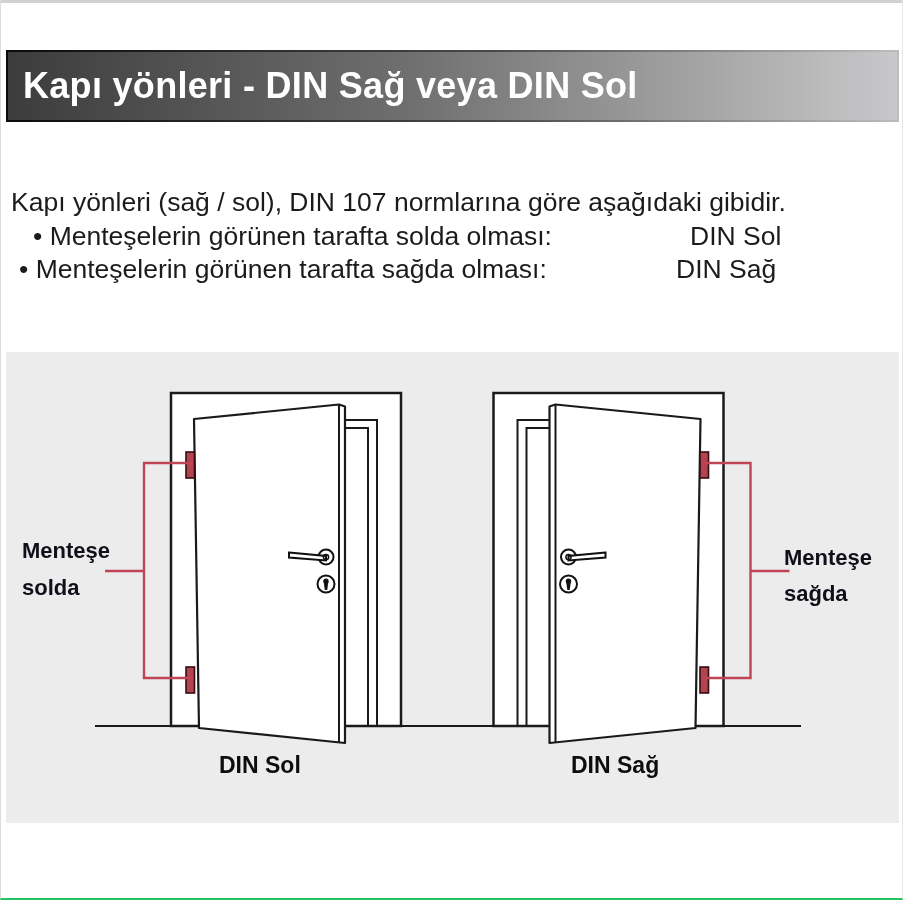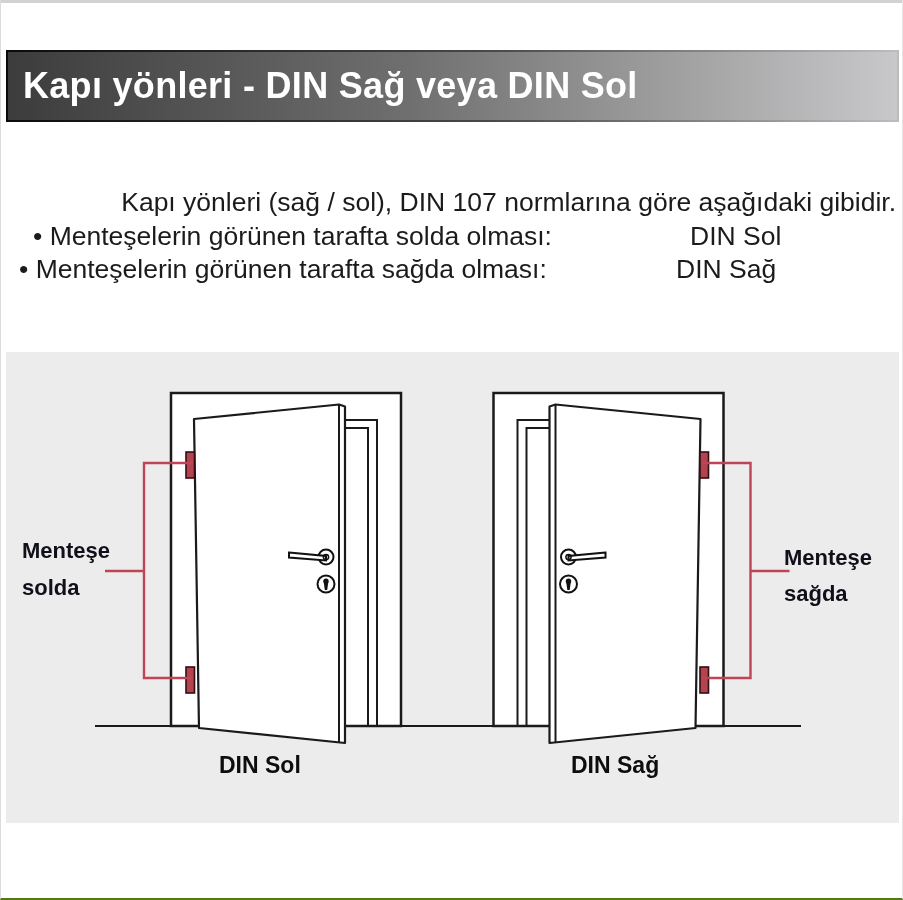--- a/index.html
+++ b/index.html
@@ -1,19 +1,19 @@
 <!DOCTYPE html>
 <html><head>
 <meta charset="utf-8">
 <style>
   html,body{margin:0;padding:0;background:#fff;}
   .page{
     position:relative;width:903px;height:900px;overflow:hidden;
     background:#fff;box-sizing:border-box;
-    border-left:1px solid #dcdcdc;border-right:1px solid #e6e6e6;border-bottom:2px solid #4d7c0f;
+    border-left:1px solid #dcdcdc;border-right:1px solid #e6e6e6;border-bottom:2px solid #22c55e;
     font-family:"Liberation Sans", sans-serif;
   }
   .top-strip{position:absolute;left:0;top:0;width:903px;height:3px;background:#d2d2d2;}
   .header{
     position:absolute;left:5px;top:50px;width:893px;height:72px;box-sizing:border-box;
     background:linear-gradient(90deg,#3c3c3c 0%,#6f6f6f 45%,#c8c8ca 100%);
     border:2px solid;border-image:linear-gradient(90deg,#0b0b0b 0%,#4a4a4a 55%,#bcbcbe 100%) 1;
     display:flex;align-items:center;padding-left:15px;
   }
   .header h1{margin:0;font-size:36px;font-weight:bold;color:#ffffff;letter-spacing:0.3px;}
@@ -40,21 +40,21 @@
 <body>
 
 <div class="page">
 
   <div class="top-strip"></div>
 
   <div class="header">
     <h1>Kapı yönleri - DIN Sağ veya DIN Sol</h1>
   </div>
 
-  <div class="intro-line" style="top:187px;text-align:right;">Kapı yönleri (sağ / sol), DIN 107 normlarına göre aşağıdaki gibidir.</div>
+  <div class="intro-line" style="top:187px;">Kapı yönleri (sağ / sol), DIN 107 normlarına göre aşağıdaki gibidir.</div>
 
   <div class="intro-line" style="top:221px;margin-left:22px;">
     <span>• Menteşelerin görünen tarafta solda olması:</span>
     <span class="din-val">DIN Sol</span>
   </div>
 
   <div class="intro-line" style="top:254px;margin-left:8px;">
     <span>• Menteşelerin görünen tarafta sağda olması:</span>
     <span class="din-val">DIN Sağ</span>
   </div>

